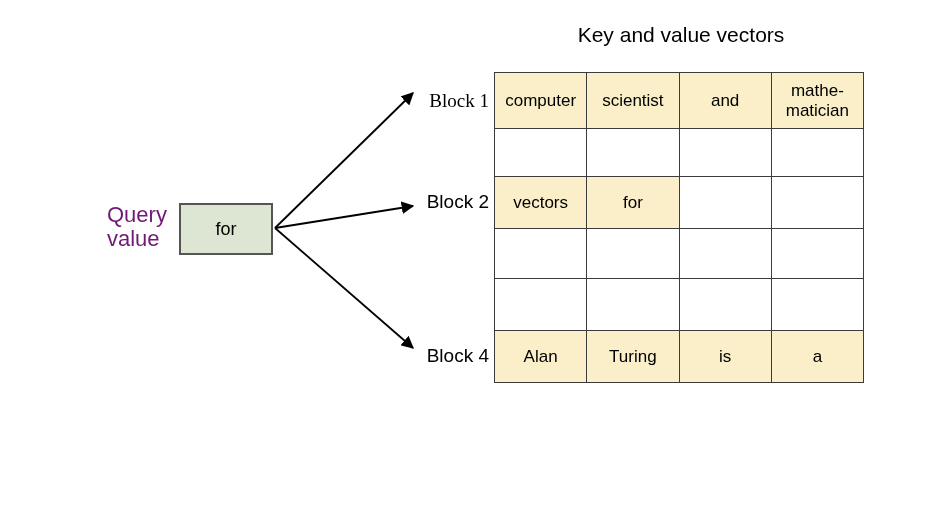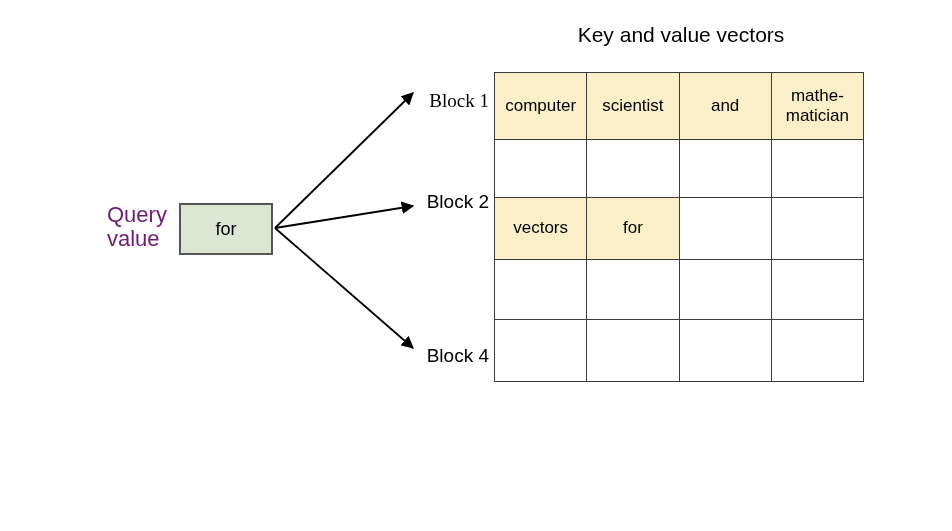--- a/index.html
+++ b/index.html
@@ -187,16 +187,22 @@
           <td></td>
           <td></td>
           <td></td>
         </tr>
         <tr class="r-mid4">
           <td></td>
           <td></td>
           <td></td>
           <td></td>
         </tr>
+        <tr class="r-last">
+          <td class="filled">Alan</td>
+          <td class="filled">Turing</td>
+          <td class="filled">is</td>
+          <td class="filled">a</td>
+        </tr>
       </tbody>
   </table>
 
 </div>
 
 </body></html>

